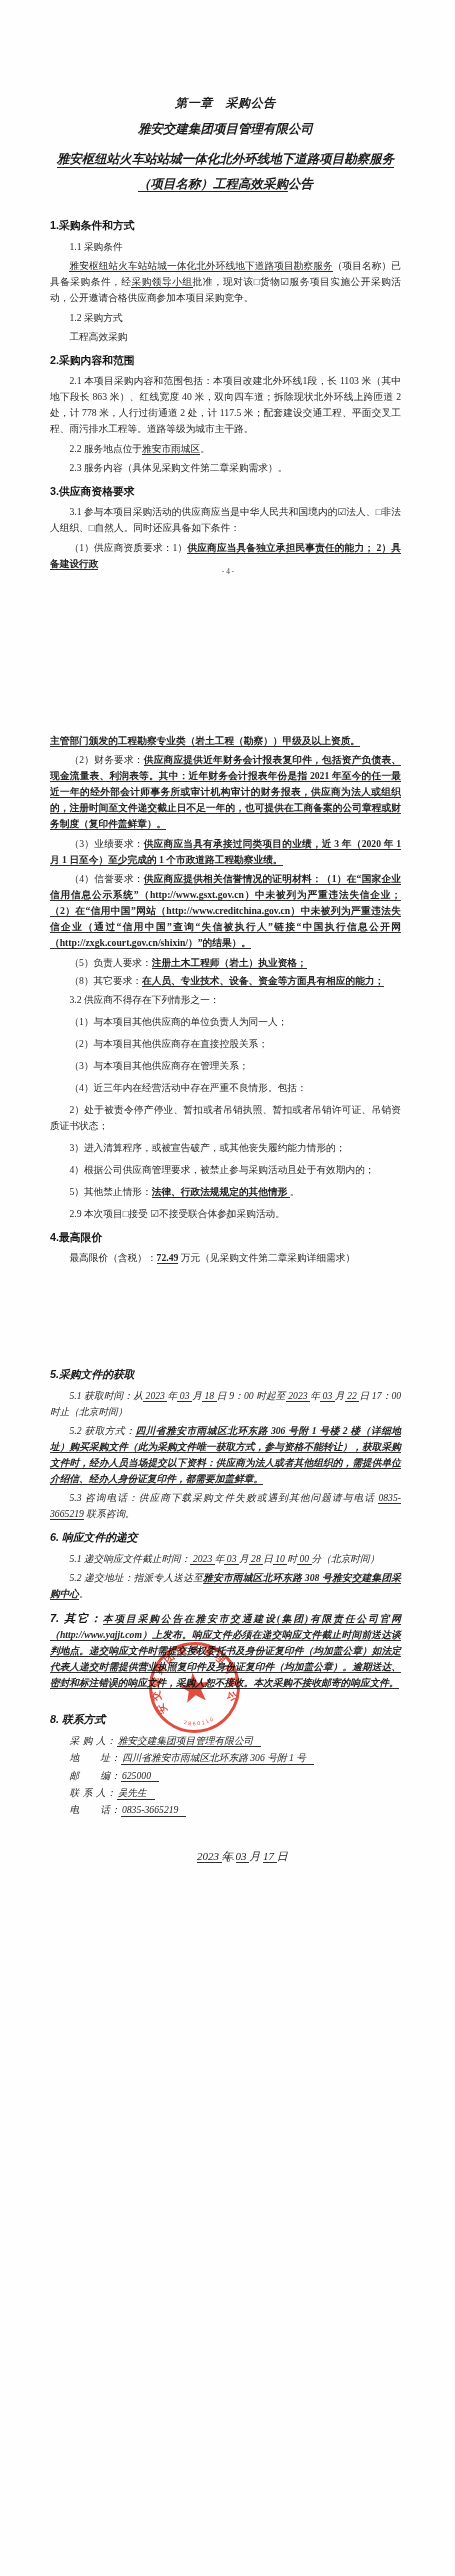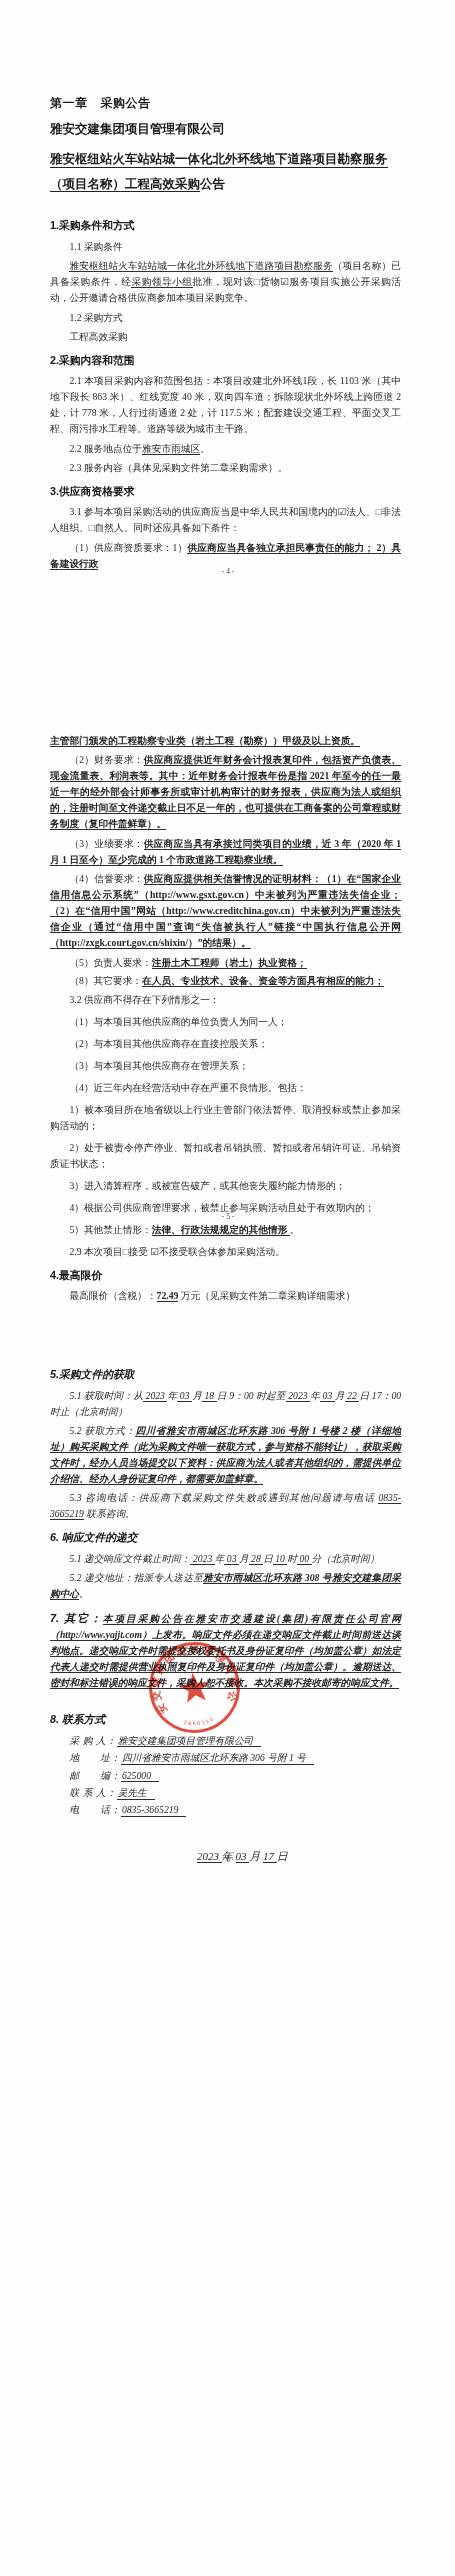--- a/index.html
+++ b/index.html
@@ -7,22 +7,22 @@
     width:456px;height:2576px;position:relative;background:#fefefe;
     font-family:"Liberation Serif","DejaVu Serif","DejaVu Sans",serif;
     color:#262626;overflow:hidden;
   }
   .page{position:absolute;left:50px;width:351px;}
   #page1{top:95px;}
   #page2{top:729px;}
   #page3{top:1368px;font-style:italic;}
 
   .chapter,.company,.titleline{
-    text-align:left;font-family:"Liberation Sans","DejaVu Sans",sans-serif;
-    font-weight:bold;color:#1d1d1d;
+    text-align:center;font-family:"Liberation Sans","DejaVu Sans",sans-serif;
+    font-weight:bold;color:#1d1d1d;font-style:italic;
   }
   .chapter{font-size:12px;letter-spacing:0.6px;}
   .company{font-size:12.5px;margin-top:8.5px;}
   .titlewrap{margin-top:9.7px;font-size:12.5px;line-height:24.5px;}
   .tl-u{border-bottom:1.1px solid #222;padding-bottom:0.6px;}
 
   .h{
     font-family:"Liberation Sans","DejaVu Sans",sans-serif;font-weight:bold;
     font-size:10.8px;color:#161616;margin:8.5px 0 5.7px 0;
   }
@@ -91,21 +91,20 @@
   <p class="para"><span>（2）财务要求：</span><span class="u b">供应商应提供近年财务会计报表复印件，包括资产负债表、现金流量表、利润表等。其中：近年财务会计报表年份是指 2021 年至今的任一最近一年的经外部会计师事务所或审计机构审计的财务报表，供应商为法人或组织的，注册时间至文件递交截止日不足一年的，也可提供在工商备案的公司章程或财务制度（复印件盖鲜章）。</span></p>
   <p class="para"><span>（3）业绩要求：</span><span class="u b">供应商应当具有承接过同类项目的业绩，近 3 年（2020 年 1 月 1 日至今）至少完成的 1 个市政道路工程勘察业绩。</span></p>
   <p class="para"><span>（4）信誉要求：</span><span class="u b">供应商应提供相关信誉情况的证明材料：（1）在“国家企业信用信息公示系统”（http://www.gsxt.gov.cn）中未被列为严重违法失信企业；（2）在“信用中国”网站（http://www.creditchina.gov.cn）中未被列为严重违法失信企业（通过“信用中国”查询“失信被执行人”链接“中国执行信息公开网（http://zxgk.court.gov.cn/shixin/）”的结果）。</span></p>
   <p class="para tight"><span>（5）负责人要求：</span><span class="u b">注册土木工程师（岩土）执业资格；</span></p>
   <p class="para tight"><span>（8）其它要求：</span><span class="u b">在人员、专业技术、设备、资金等方面具有相应的能力；</span></p>
   <p class="para">3.2 供应商不得存在下列情形之一：</p>
   <p class="para item">（1）与本项目其他供应商的单位负责人为同一人；</p>
   <p class="para item">（2）与本项目其他供应商存在直接控股关系；</p>
   <p class="para item">（3）与本项目其他供应商存在管理关系；</p>
   <p class="para item">（4）近三年内在经营活动中存在严重不良情形。包括：</p>
-  <p class="para item">1）被本项目所在地省级以上行业主管部门依法暂停、取消投标或禁止参加采购活动的；</p>
   <p class="para item">2）处于被责令停产停业、暂扣或者吊销执照、暂扣或者吊销许可证、吊销资质证书状态；</p>
   <p class="para item">3）进入清算程序，或被宣告破产，或其他丧失履约能力情形的；</p>
   <p class="para item">4）根据公司供应商管理要求，被禁止参与采购活动且处于有效期内的；</p>
   <p class="para item"><span>5）其他禁止情形：</span><span class="u b">法律、行政法规规定的其他情形 </span><span>。</span></p>
   <p class="para">2.9 本次项目□接受 ☑不接受联合体参加采购活动。</p>
   <div class="h">4.最高限价</div>
   <p class="para"><span>最高限价（含税）：</span><span class="u b">72.49</span><span> 万元（见采购文件第二章采购详细需求）</span></p>
 </div>
 <div class="pageno" id="pn2">- 5 -</div>
 

